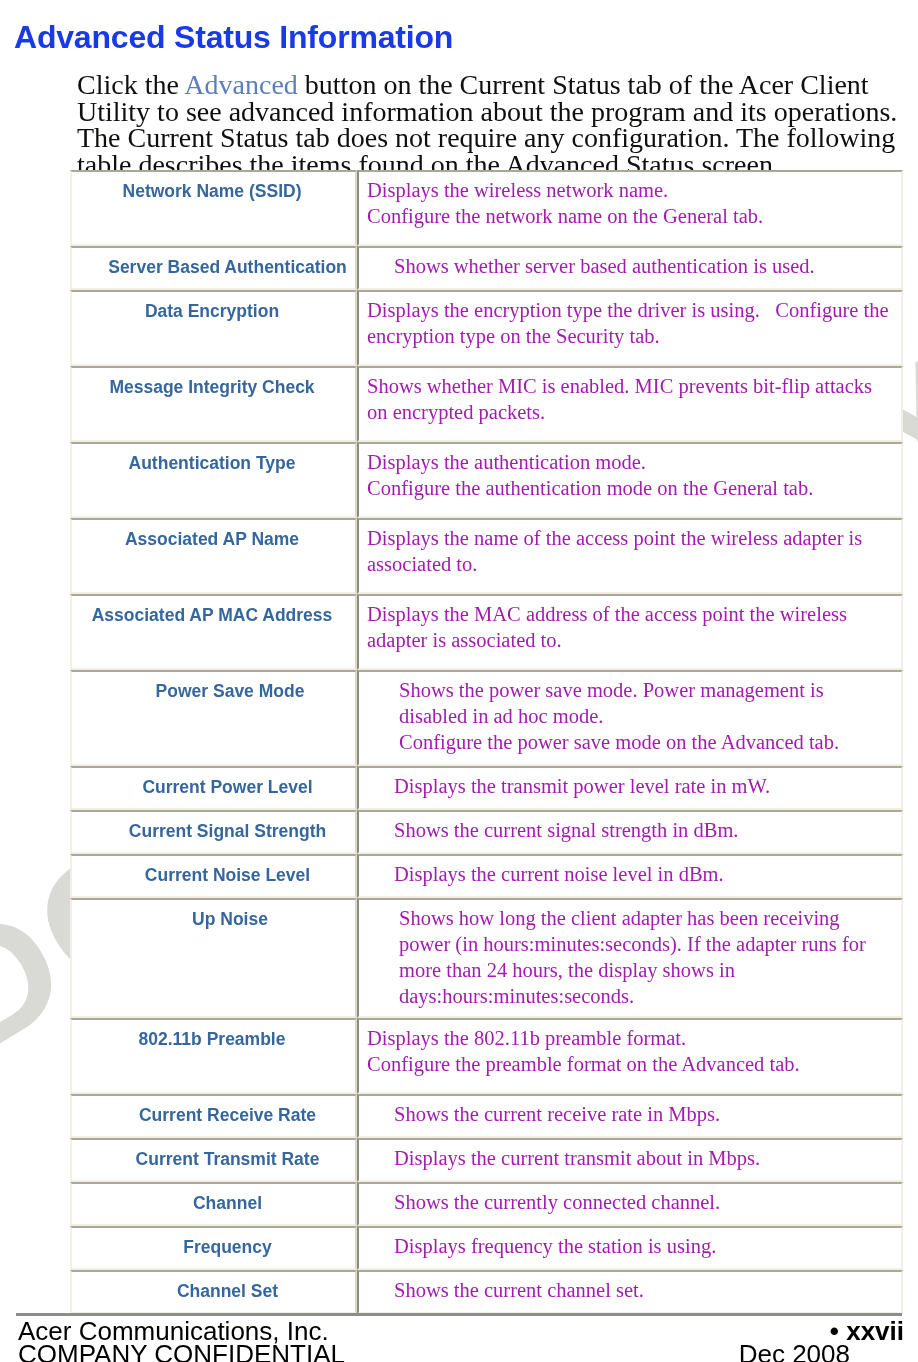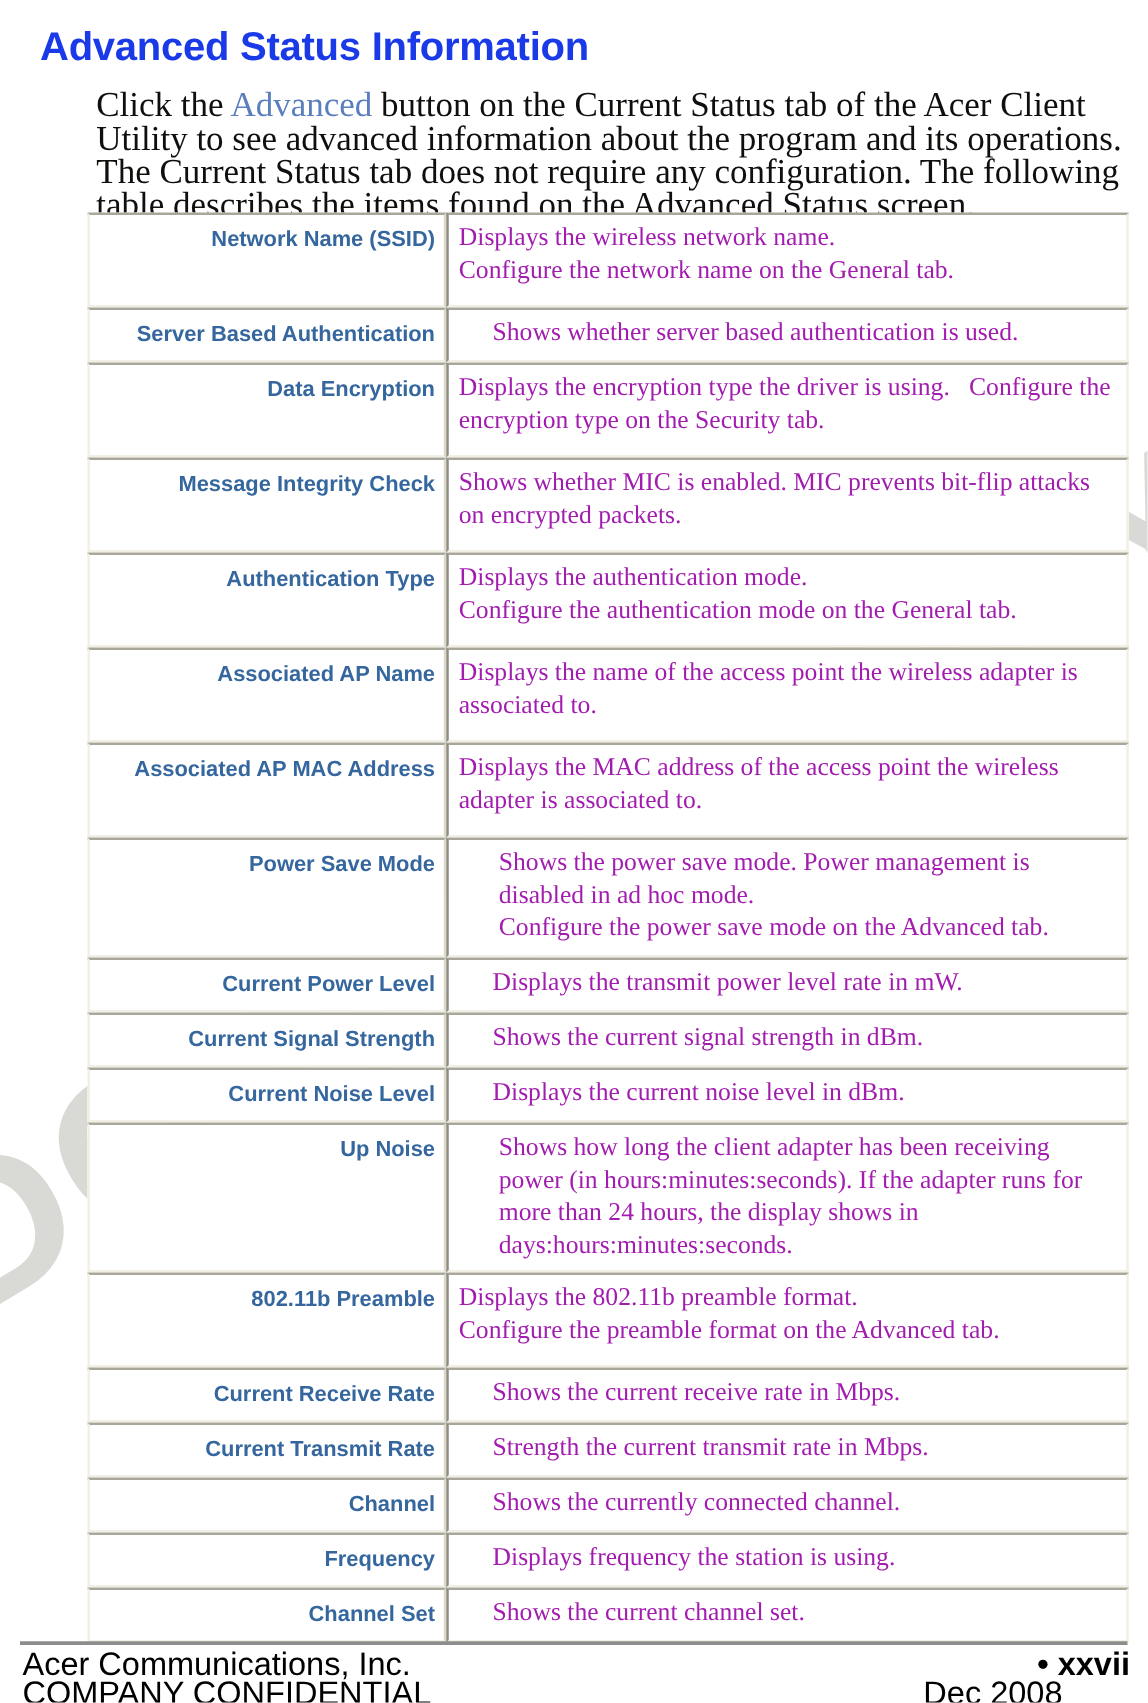--- a/index.html
+++ b/index.html
@@ -48,21 +48,21 @@
   #page {
     position: relative;
     z-index: 1;
     width: 918px;
     height: 1362px;
   }
 
   
   #page-title {
     position: absolute;
-    left: 32px;
+    left: 14px;
     top: -2px;
     font-family: "Liberation Sans", "DejaVu Sans", sans-serif;
     font-weight: bold;
     font-size: 32px;
     letter-spacing: -0.2px;
     color: #1a3ae8;
     line-height: 36px;
     white-space: nowrap;
   }
 
@@ -94,21 +94,21 @@
     border-top: 2px solid #a9a79a;
     border-bottom: 2px solid #f2efe4;
     border-left: 2px solid #f2efe4;
     border-right: 2px solid #f2efe4;
     vertical-align: top;
     background: #ffffff;
   }
   #status-table td.lbl {
     width: 236px;
     padding: 7px 7px 7px 4px;
-    text-align: right;
+    text-align: center;
     font-family: "Liberation Sans", "DejaVu Sans", sans-serif;
     font-weight: bold;
     font-size: 17.5px;
     line-height: 24px;
     color: #35679e;
     border-right: 2px solid #ddd9c8;
   }
   #status-table td.desc {
     padding: 5px 6px 7px 8px;
     font-size: 20.5px;
@@ -247,21 +247,21 @@
         </tr>
         <tr class="r-h1">
           <td class="lbl">Current Receive Rate</td>
           <td class="desc">
             <span class="ln">Shows the current receive rate in Mbps.</span>
           </td>
         </tr>
         <tr class="r-h1">
           <td class="lbl">Current Transmit Rate</td>
           <td class="desc">
-            <span class="ln">Strength the current transmit rate in Mbps.</span>
+            <span class="ln">Displays the current transmit about in Mbps.</span>
           </td>
         </tr>
         <tr class="r-h1">
           <td class="lbl">Channel</td>
           <td class="desc">
             <span class="ln">Shows the currently connected channel.</span>
           </td>
         </tr>
         <tr class="r-h1">
           <td class="lbl">Frequency</td>

